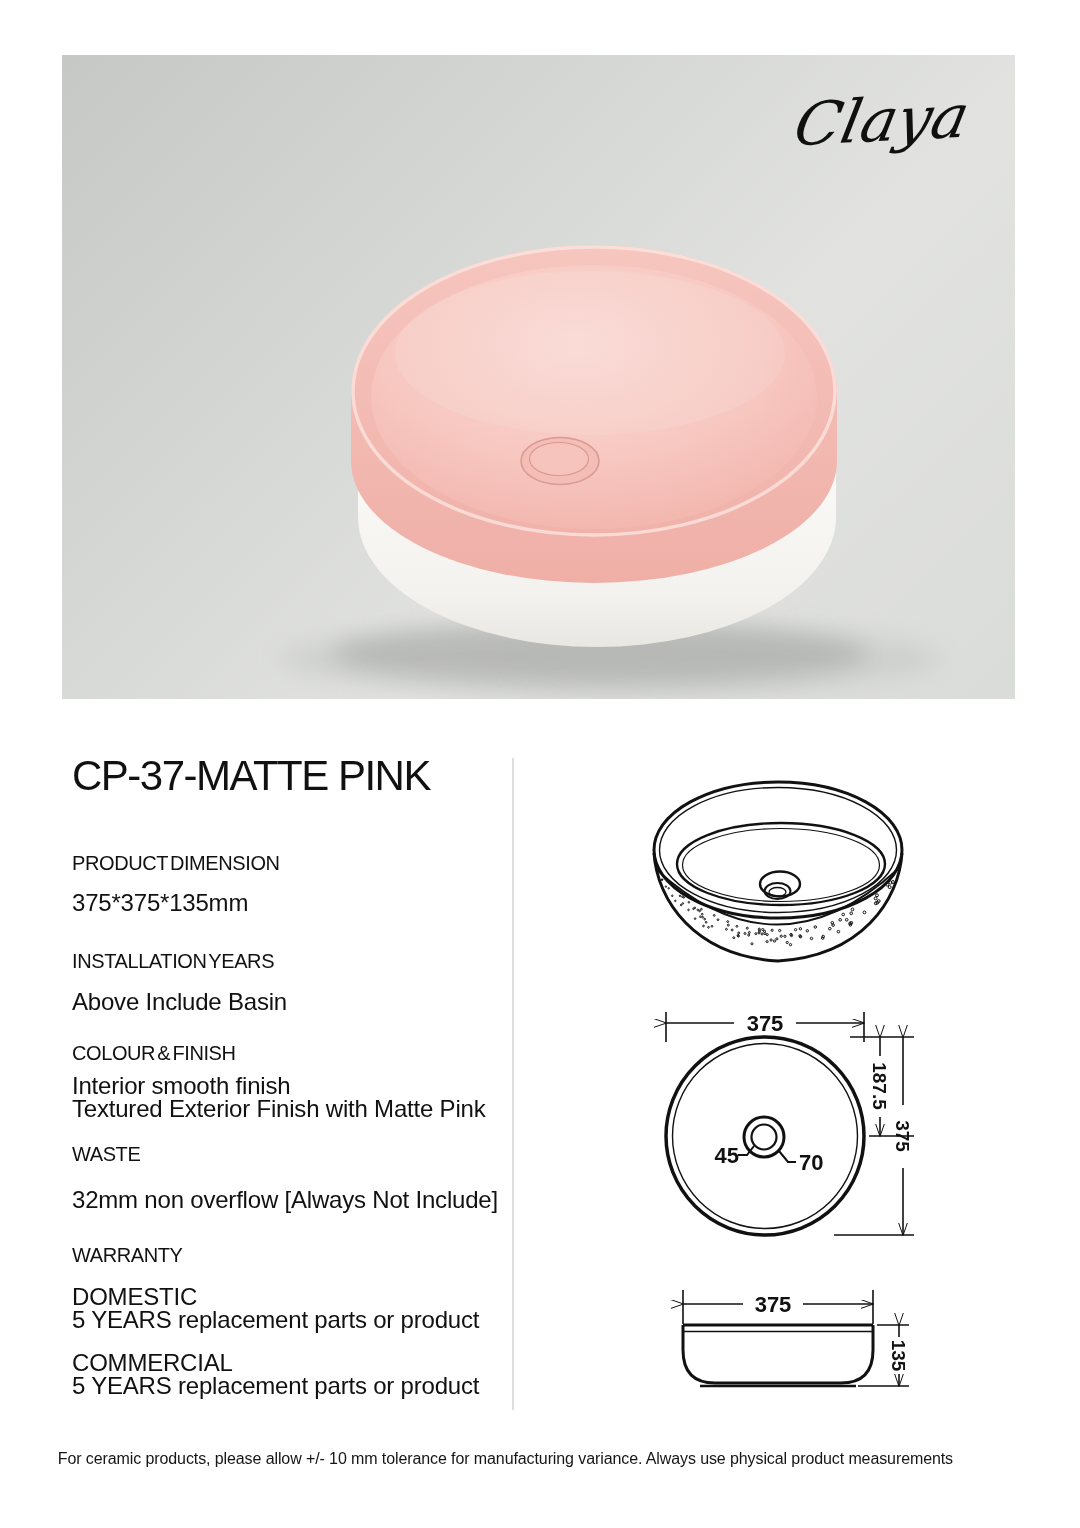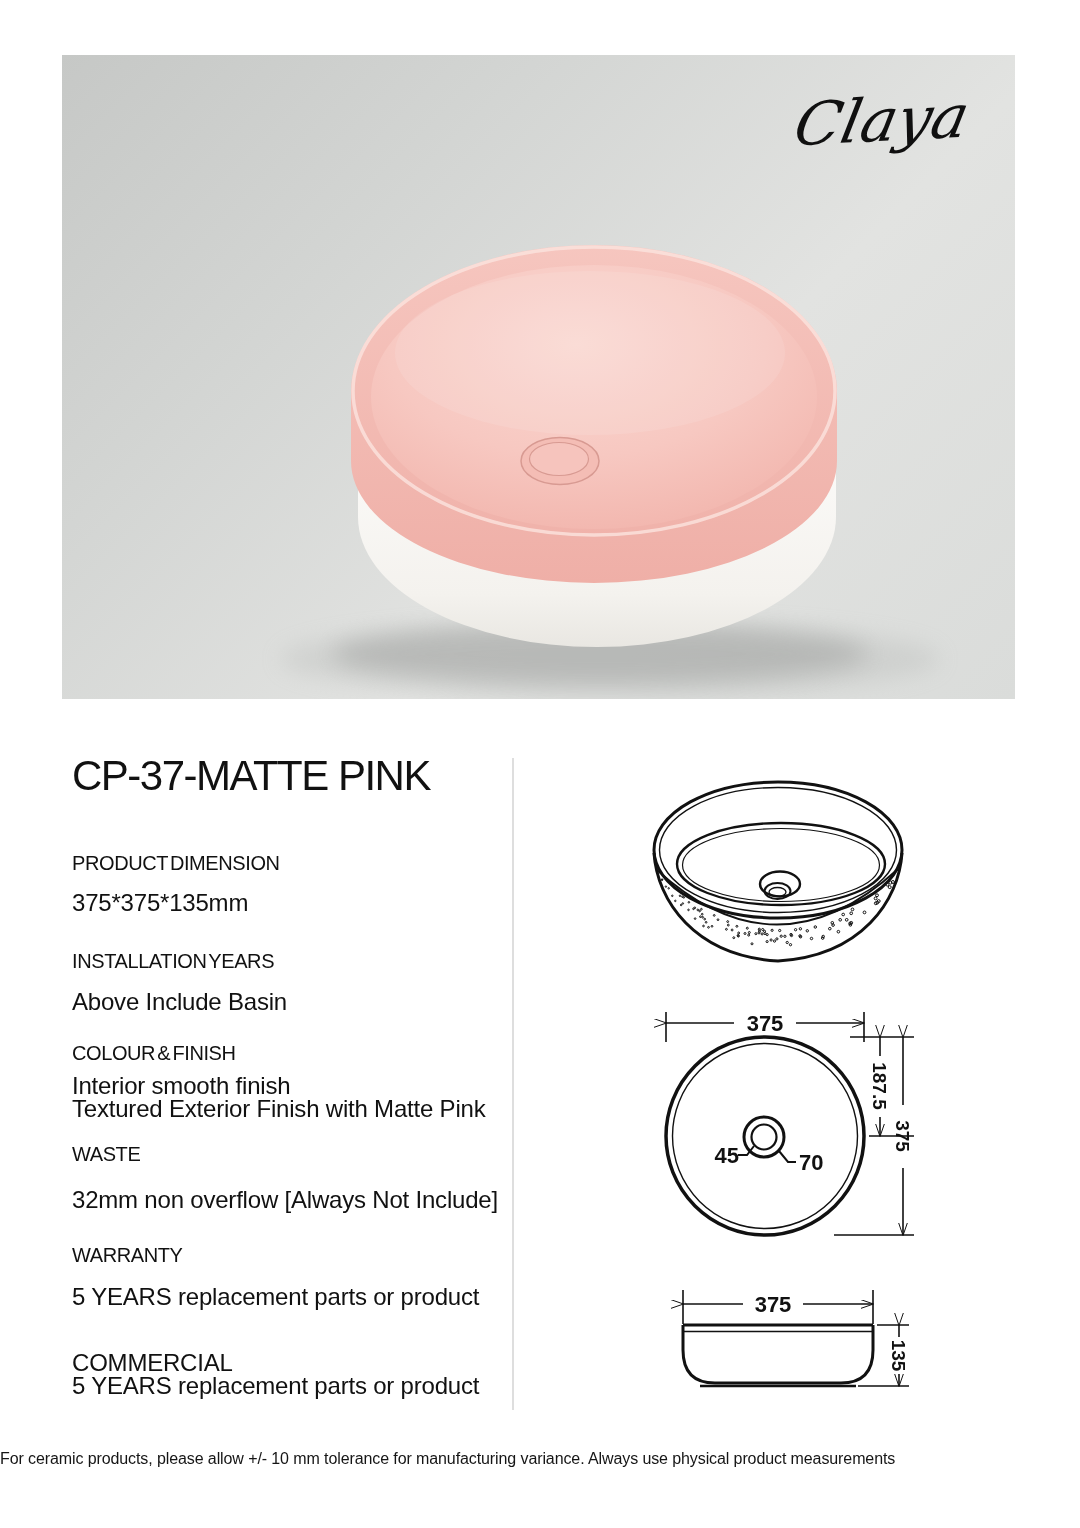--- a/index.html
+++ b/index.html
@@ -24,21 +24,21 @@
   .divider{position:absolute;left:512px;top:758px;width:2px;height:652px;background:#dedede;}
 
   
   .drw{position:absolute;}
   .drw path,.drw circle,.drw ellipse,.drw line{stroke:#111;fill:none;stroke-linecap:butt;}
   .drw text{fill:#111;stroke:none;font-family:"Liberation Sans",sans-serif;font-weight:bold;}
   .dim{font-size:22px;}
   .dimr{font-size:19px;}
 
   
-  .footer{position:absolute;left:0;top:1448px;width:953px;text-align:left;
+  .footer{position:absolute;left:0;top:1448px;width:953px;text-align:right;
           font-size:16px;line-height:22px;color:#151515;letter-spacing:-0.1px;}
 </style>
 </head>
 <body>
 
 <div class="page">
 
   <div class="photo">
     <svg width="953" height="644" viewBox="0 0 953 644">
       <defs>
@@ -88,20 +88,21 @@
   <div class="abs v hm" style="top:1074px">
     <span style="display:block">Interior smooth finish</span>
     <span style="display:block">Textured Exterior Finish with Matte Pink</span>
   </div>
 
   <div class="abs h" style="top:1143px">WASTE</div>
   <div class="abs v" style="top:1186px">32mm non overflow [Always Not Include]</div>
 
   <div class="abs h" style="top:1244px">WARRANTY</div>
   <div class="abs v hm" style="top:1285px">
+    <span style="display:block">DOMESTIC</span>
     <span style="display:block">5 YEARS replacement parts or product</span>
   </div>
   <div class="abs v hm" style="top:1351px">
     <span style="display:block">COMMERCIAL</span>
     <span style="display:block">5 YEARS replacement parts or product</span>
   </div>
 
   <div class="divider"></div>
 
   <svg class="drw" style="left:630px;top:765px" width="300" height="230" viewBox="0 0 300 230">

